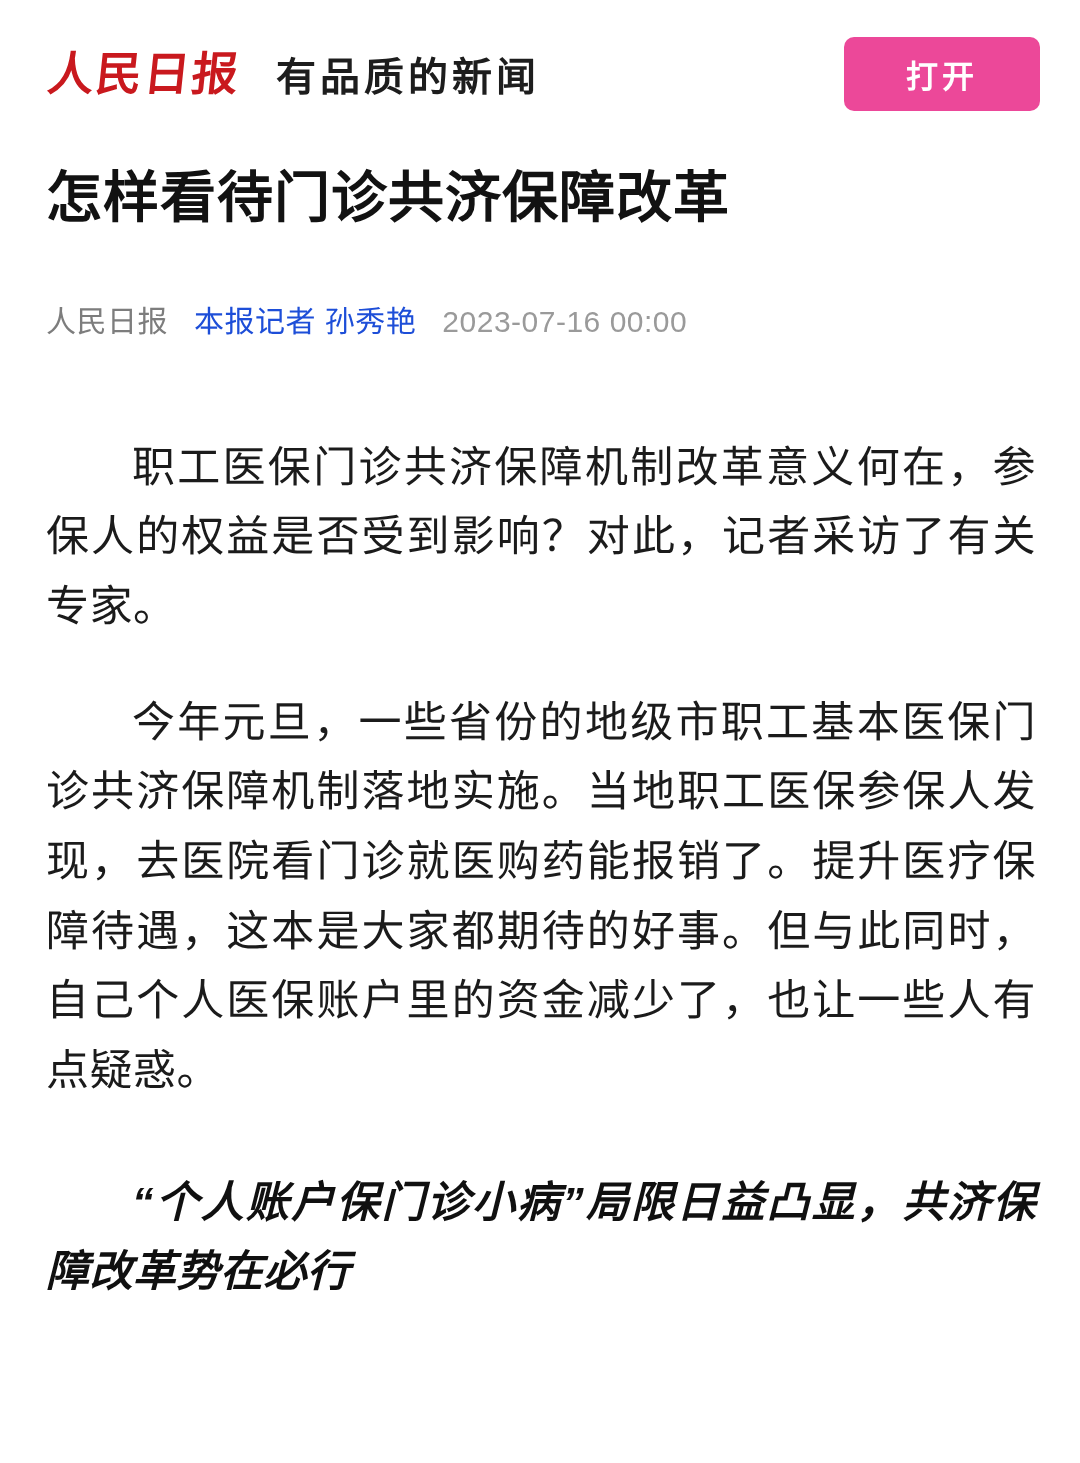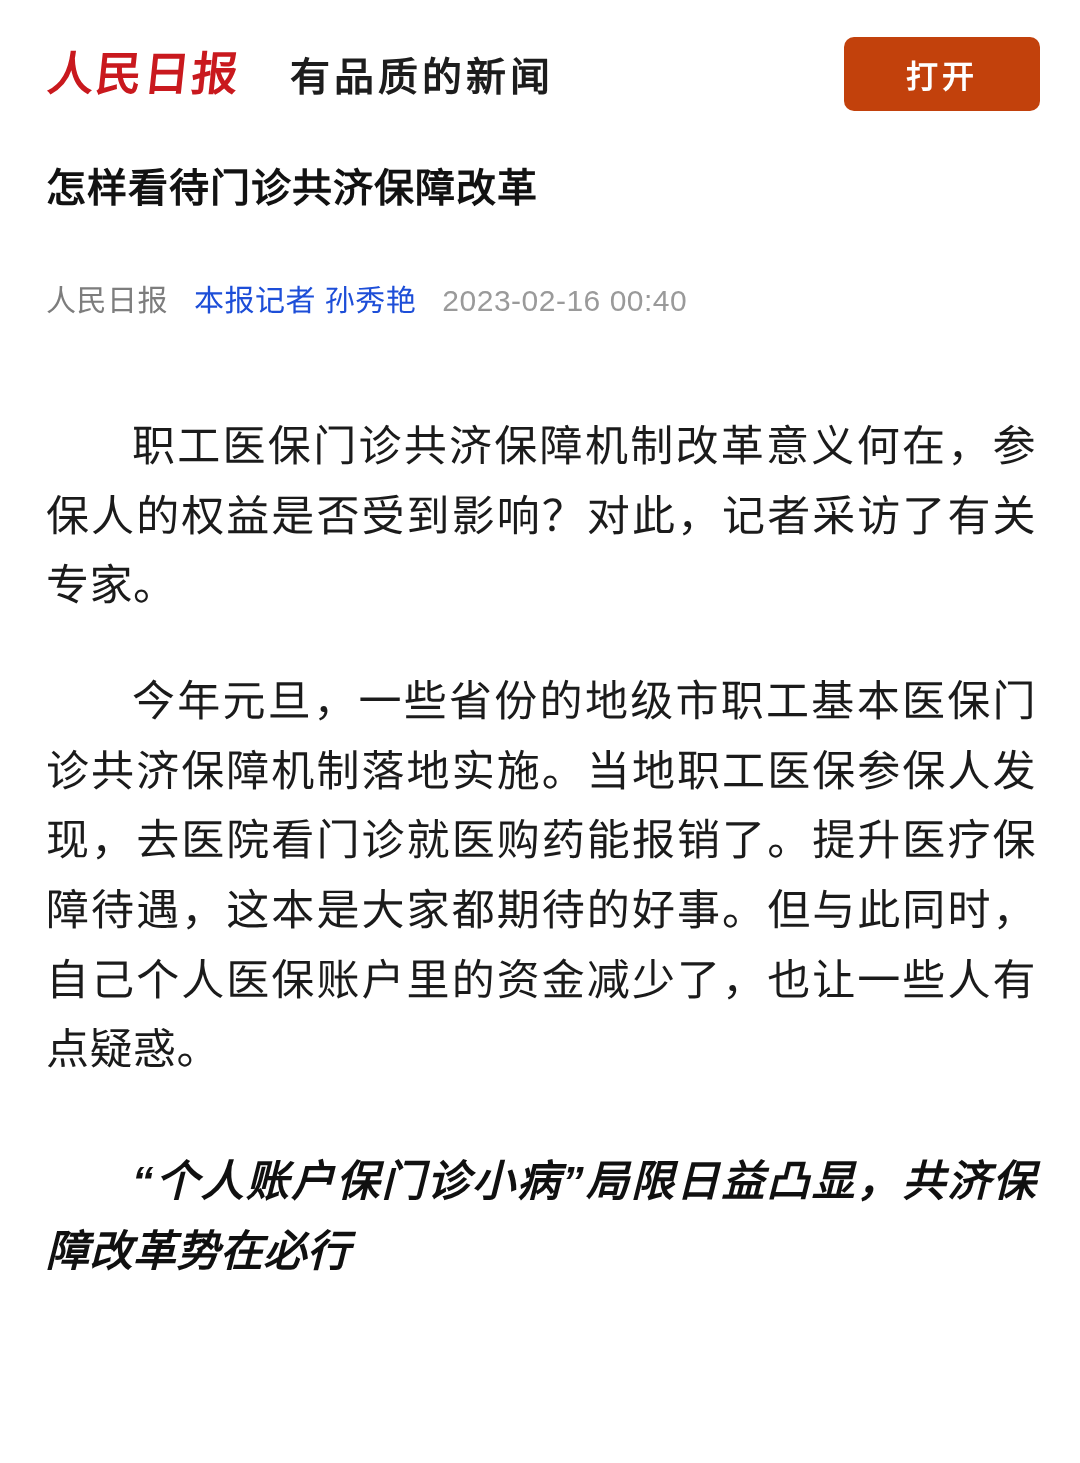--- a/index.html
+++ b/index.html
@@ -39,42 +39,42 @@
     line-height: 1;
     transform: skewX(-6deg);
     white-space: nowrap;
   }
   .brand-slogan {
     font-size: 40px;
     font-weight: 700;
     color: #1d1d1d;
     letter-spacing: 4px;
     white-space: nowrap;
-    margin-left: 20px;
+    margin-left: 6px;
   }
   .open-button {
     margin-left: auto;
-    background: #c2410c;
+    background: #ec4899;
     color: #ffffff;
     border: none;
     border-radius: 10px;
     width: 196px;
     height: 74px;
     font-size: 32px;
     font-weight: 700;
     letter-spacing: 4px;
     cursor: pointer;
     font-family: "Liberation Sans", "DejaVu Sans", sans-serif;
   }
   
   .article {
     padding: 0 44px 60px 46px;
   }
   .headline {
-    font-size: 40px;
+    font-size: 56px;
     font-weight: 700;
     line-height: 1.3;
     letter-spacing: 1px;
     color: #121212;
     margin: 14px 0 0 0;
   }
   .meta {
     margin-top: 62px;
     font-size: 30px;
     color: #8a8a8a;
@@ -122,21 +122,21 @@
     <button class="open-button">打开</button>
   </div>
 
   <div class="article">
 
     <h1 class="headline">怎样看待门诊共济保障改革</h1>
 
     <div class="meta">
       <span class="source">人民日报</span>
       <span class="author">本报记者 孙秀艳</span>
-      <span class="date">2023-02-16 00:40</span>
+      <span class="date">2023-07-16 00:00</span>
     </div>
 
     <div class="body">
       <p class="para">职工医保门诊共济保障机制改革意义何在，参保人的权益是否受到影响？对此，记者采访了有关专家。</p>
       <p class="para">今年元旦，一些省份的地级市职工基本医保门诊共济保障机制落地实施。当地职工医保参保人发现，去医院看门诊就医购药能报销了。提升医疗保障待遇，这本是大家都期待的好事。但与此同时，自己个人医保账户里的资金减少了，也让一些人有点疑惑。</p>
       <p class="subhead">“个人账户保门诊小病”局限日益凸显，共济保障改革势在必行</p>
     </div>
 
   </div>
 </div>

